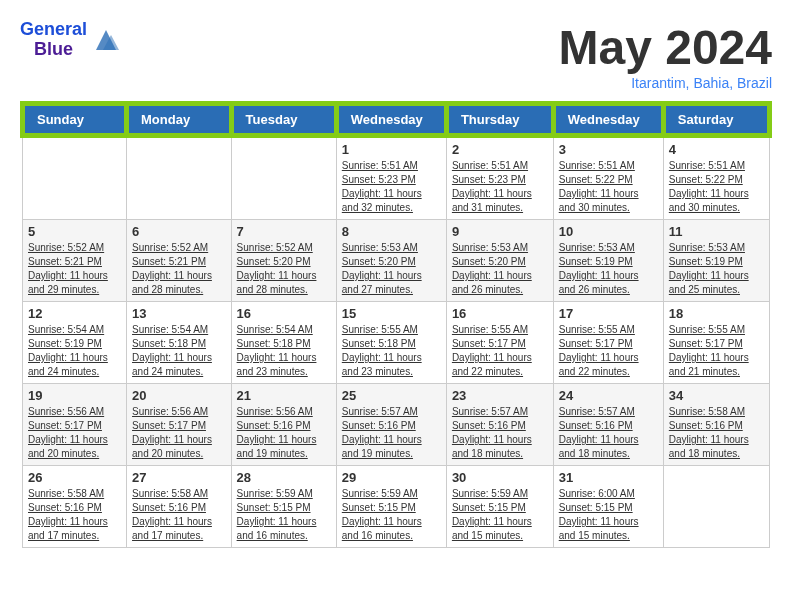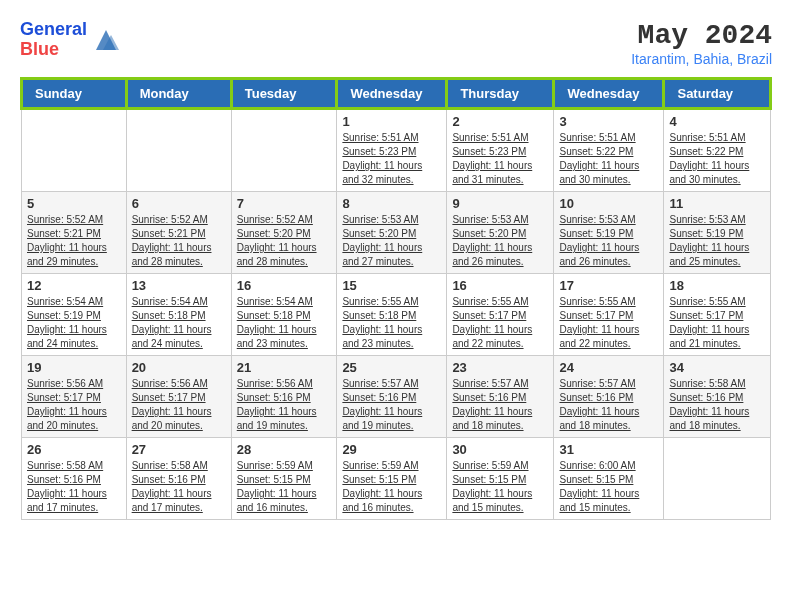--- a/index.html
+++ b/index.html
@@ -26,52 +26,52 @@
       line-height: 1.1;
     }
     .logo-general {
       font-size: 18px;
       font-weight: bold;
       color: #1d4ed8;
     }
     .logo-blue {
       font-size: 18px;
       font-weight: bold;
-      color: #ef4444;
+      color: #4c1d95;
+      text-align: center;
     }
     .logo-icon {
       width: 30px;
       height: 30px;
       margin-left: 4px;
     }
     .title-block {
       text-align: right;
     }
     .title-month {
-      font-size: 28px;
+      font-size: 48px;
       font-weight: bold;
       color: #333;
-      font-family: Liberation Mono, monospace;
     }
     .title-location {
       font-size: 14px;
       color: #3b82f6;
     }
     .calendar {
       width: 100%;
       border-collapse: collapse;
     }
     .calendar th {
       background-color: #2a6db5;
       color: #fff;
       font-size: 13px;
       font-weight: bold;
       padding: 6px 12px;
       text-align: left;
-      border: 3px solid #84cc16;
+      border: 5px solid #84cc16;
     }
     .calendar td {
       border: 1px solid #ccc;
       vertical-align: top;
       padding: 4px 5px;
       width: 113px;
       min-height: 80px;
       font-size: 10.5px;
       color: #333;
       background: #fff;

